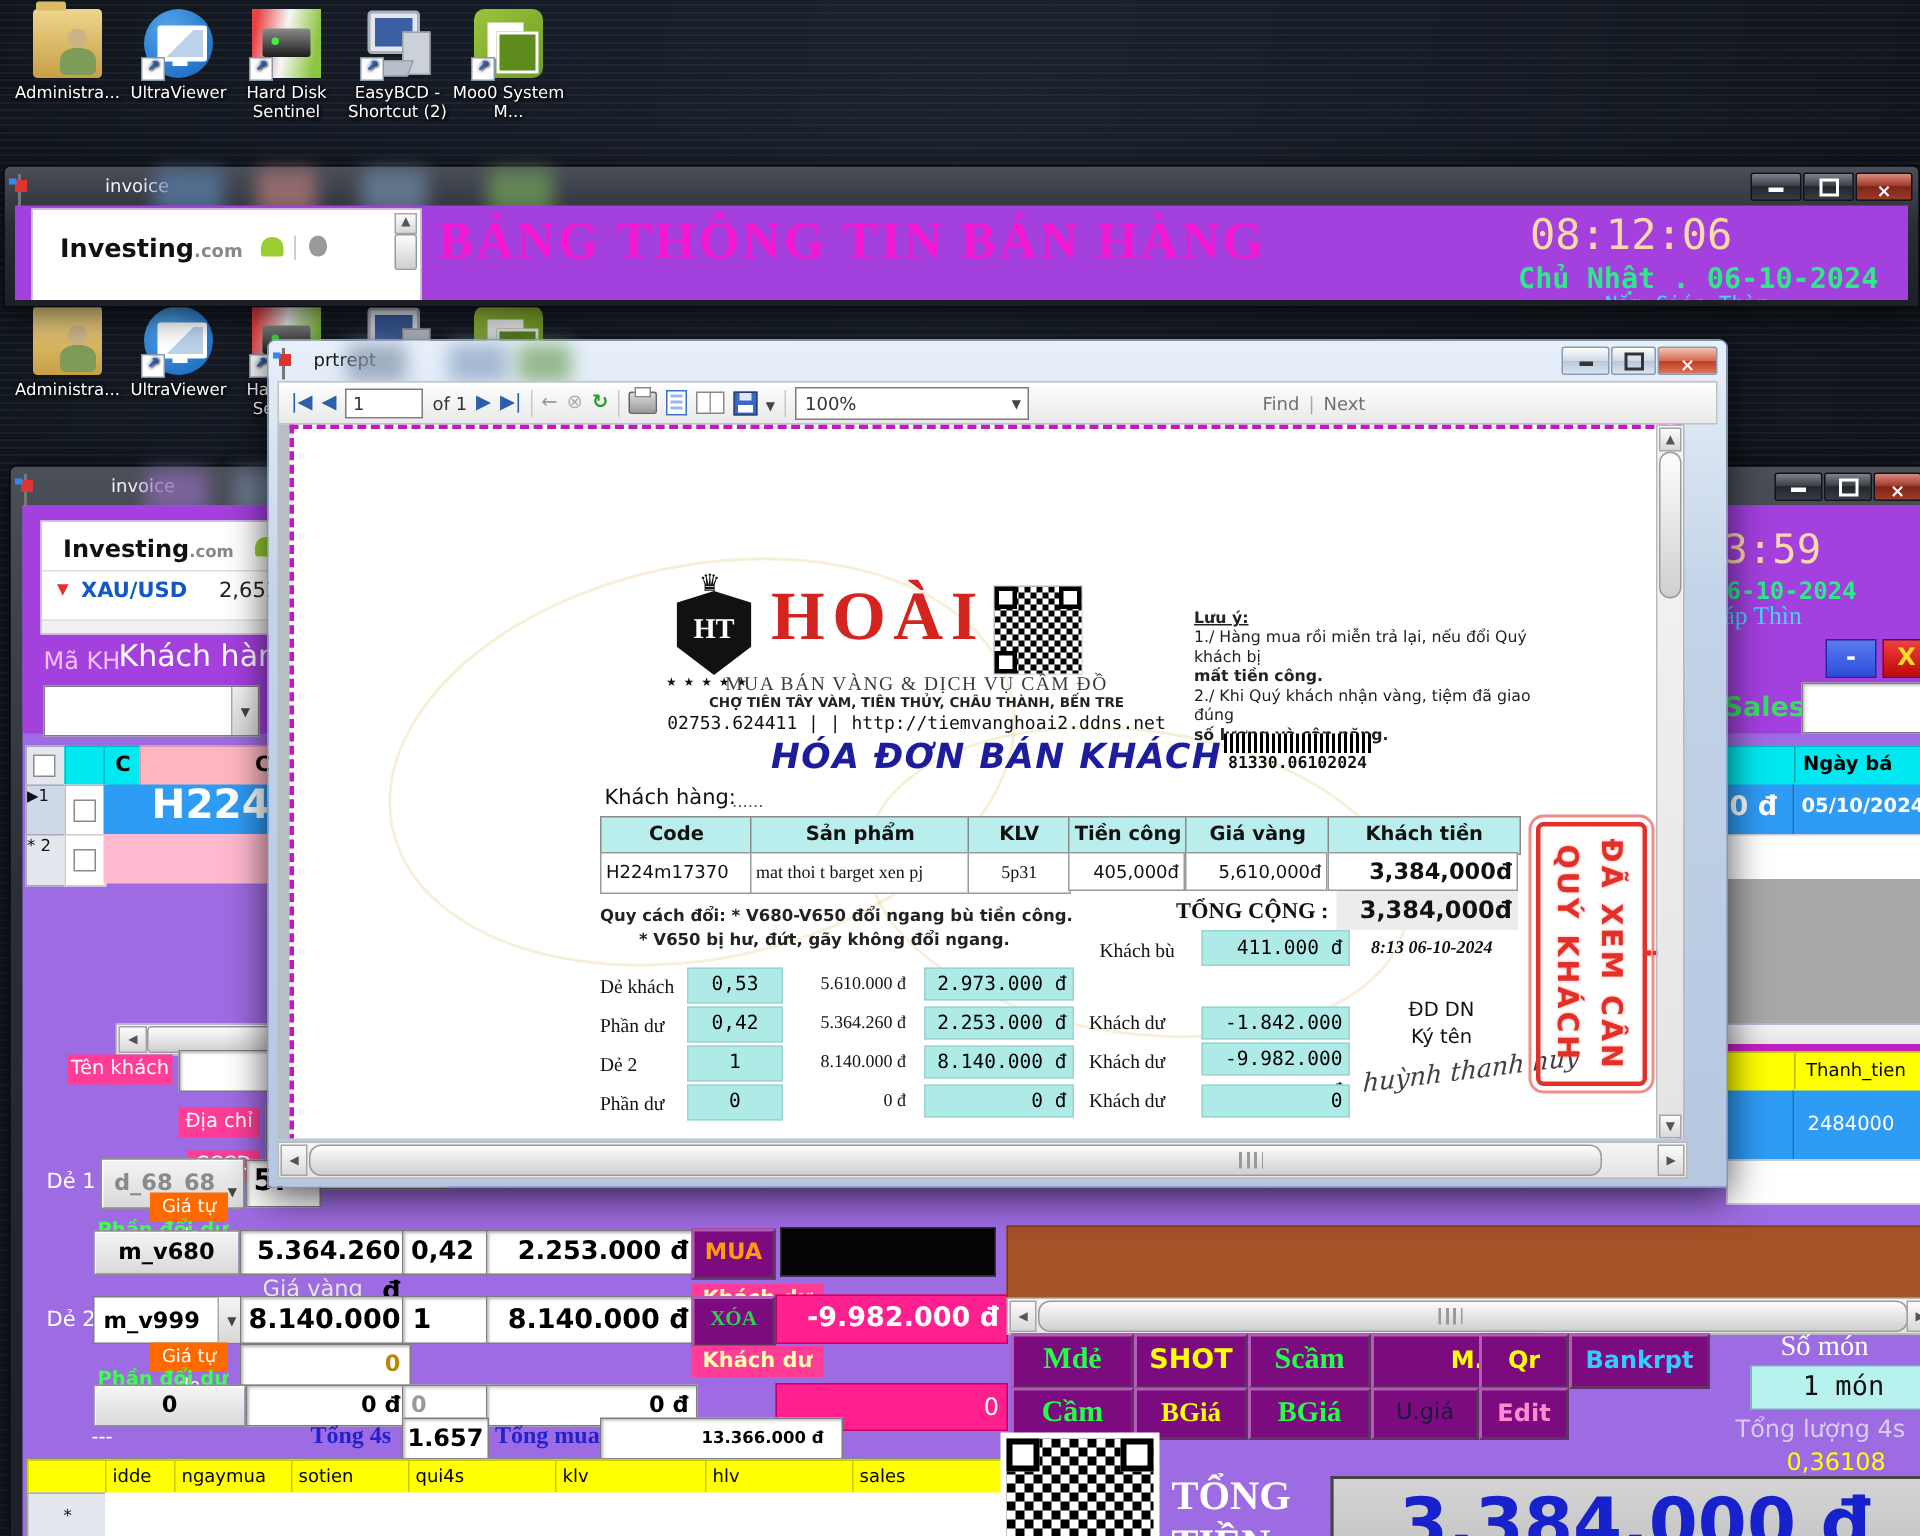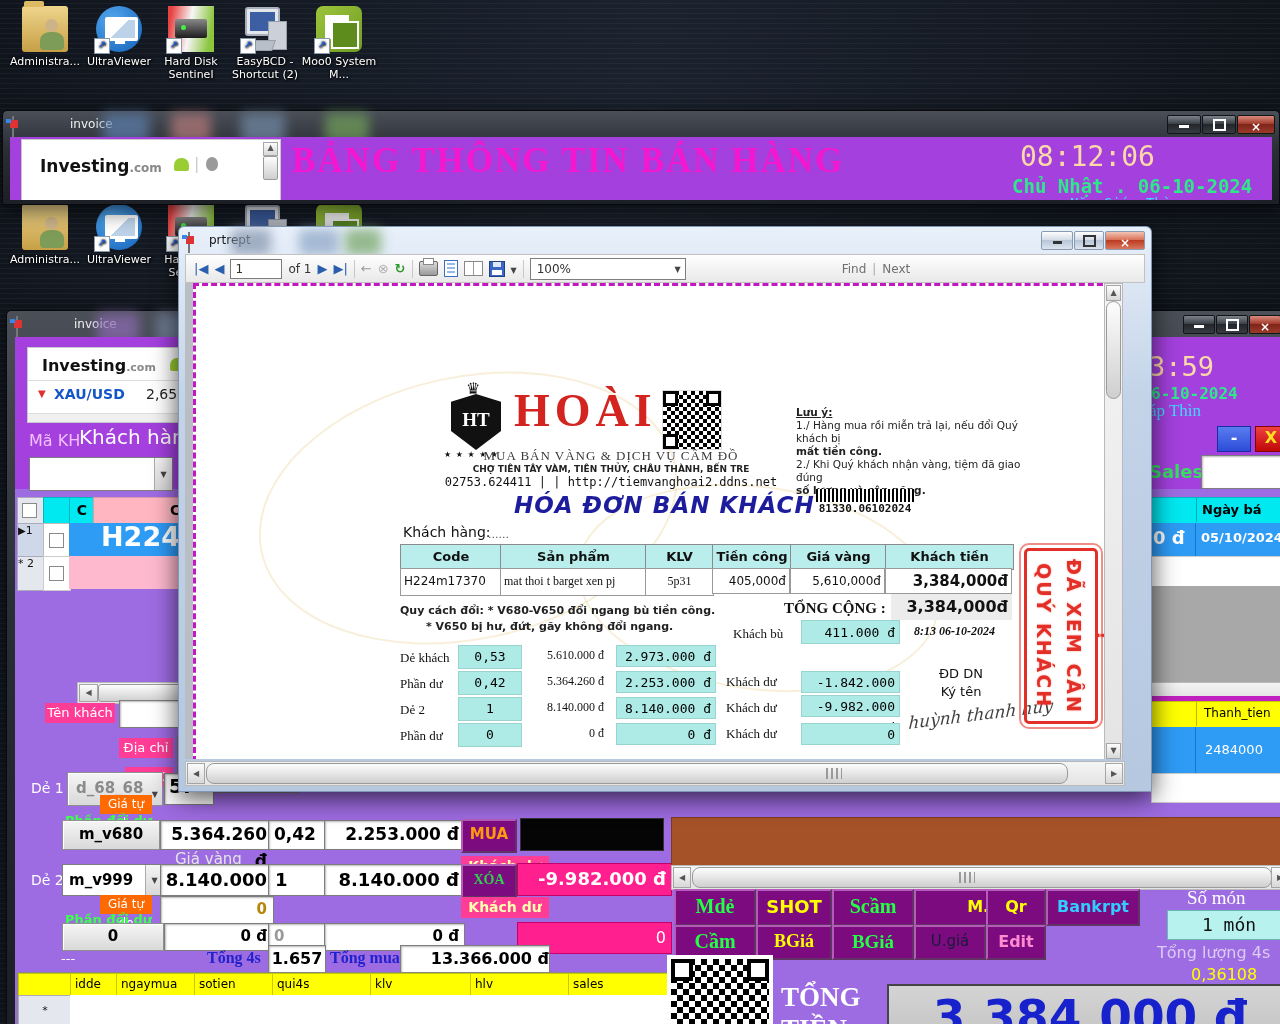--- a/index.html
+++ b/index.html
@@ -371,21 +371,21 @@
       <div class="a raised c b" style="left:47px;top:586px;width:100px;height:26px;font-size:15px;line-height:25px;">0</div>
       <div class="a box r b" style="left:149px;top:586px;width:102px;height:26px;font-size:15px;line-height:25px;padding-right:5px;">0 đ</div>
       <div class="a box" style="left:253px;top:586px;width:54px;height:26px;font-size:15px;line-height:25px;padding-left:5px;color:#999;font-weight:bold;">0</div>
       <div class="a box r b" style="left:309px;top:586px;width:134px;height:26px;font-size:15px;line-height:25px;padding-right:5px;">0 đ</div>
       <div class="a magenta-box r" style="left:502px;top:585px;width:148px;height:30px;font-size:16px;line-height:29px;padding-right:5px;">0</div>
 
       <div class="a" style="left:46px;top:614px;color:#fff;font-size:13px;">---</div>
       <div class="a ser b" style="left:192px;top:612px;font-size:16px;color:#2222cc;">Tổng 4s</div>
       <div class="a box c b" style="left:253px;top:608px;width:56px;height:26px;font-size:16px;line-height:25px;">1.657</div>
       <div class="a ser b" style="left:315px;top:612px;font-size:16px;color:#2222cc;">Tổng mua</div>
-      <div class="a box r b" style="left:385px;top:608px;width:148px;height:26px;font-size:16px;line-height:25px;padding-right:0;">13.366.000 đ</div>
+      <div class="a box r b" style="left:385px;top:608px;width:148px;height:26px;font-size:11px;line-height:25px;padding-right:12px;">13.366.000 đ</div>
 
       <div class="a" style="left:2px;top:635px;width:654px;height:79px;background:#b8b8b8;border:1px solid #888;">
         <div class="a yellow-h" style="left:0;top:0;width:52px;height:22px;"></div>
         <div class="a yellow-h" style="left:52px;top:0;width:46px;height:22px;padding:3px 0 0 4px;">idde</div>
         <div class="a yellow-h" style="left:98px;top:0;width:78px;height:22px;padding:3px 0 0 4px;">ngaymua</div>
         <div class="a yellow-h" style="left:176px;top:0;width:78px;height:22px;padding:3px 0 0 4px;">sotien</div>
         <div class="a yellow-h" style="left:254px;top:0;width:98px;height:22px;padding:3px 0 0 4px;">qui4s</div>
         <div class="a yellow-h" style="left:352px;top:0;width:100px;height:22px;padding:3px 0 0 4px;">klv</div>
         <div class="a yellow-h" style="left:452px;top:0;width:98px;height:22px;padding:3px 0 0 4px;">hlv</div>
         <div class="a yellow-h" style="left:550px;top:0;width:102px;height:22px;padding:3px 0 0 4px;">sales</div>

